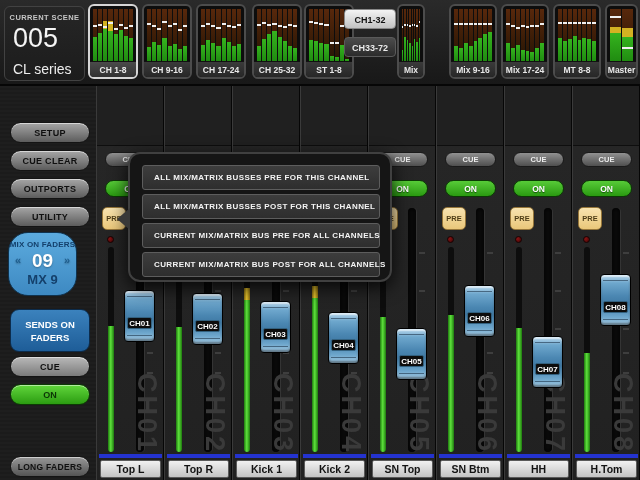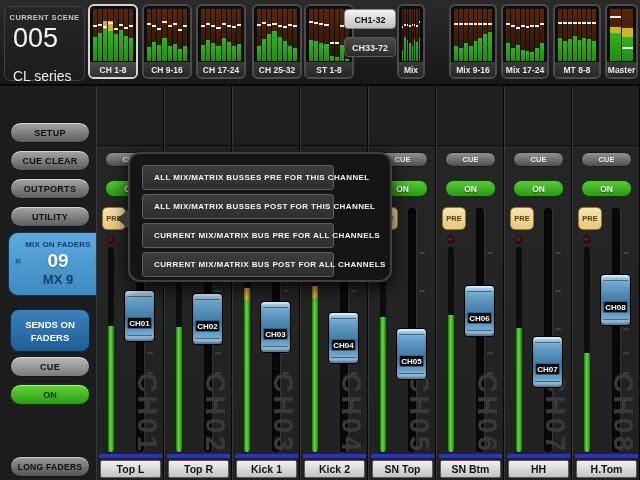--- a/index.html
+++ b/index.html
@@ -7,21 +7,21 @@
   #app { position:relative; width:640px; height:480px; background:#1d1d1d; overflow:hidden;
          background-image:repeating-linear-gradient(0deg,#1e1e1e 0 2px,#1b1b1b 2px 4px);padding-left:47px; }
 
   
   .topbar { position:absolute; left:0; top:0; width:640px; height:86px;
             background:linear-gradient(#2a2a2a,#181818); border-bottom:2px solid #060606; }
   .scene-panel { position:absolute; left:4px; top:6px; width:81px; height:75px;
                  background:linear-gradient(#262626,#1c1c1c); border:1px solid #424242; border-radius:6px; }
   .scene-label { margin-top:6px; text-align:center; font-size:7.5px; letter-spacing:.4px; color:#c6c6c6; font-weight:bold; }
   .scene-number { margin-left:8px; margin-top:2px; font-size:27px; color:#f5f5f5; line-height:1.05; }
-  .scene-series { margin-left:8px; margin-top:16px; font-size:14px; color:#ededed; }
+  .scene-series { margin-left:8px; margin-top:9px; font-size:14px; color:#ededed; }
 
   .thumb { position:absolute; top:4px; width:50px; height:75px; border:2px solid #4c4c4c; border-radius:6px;
            background:#0d0d0d; overflow:hidden; }
   .thumb.sel { border-color:#d6d6d6; }
   .thumb-meters { position:absolute; left:3px; right:3px; top:3px; height:53px; display:flex; gap:1px; }
   .tcol { position:relative; flex:1; background:linear-gradient(#58280c 0%,#3c1d07 55%,#241505 100%); }
   .tgreen { position:absolute; left:0; right:0; bottom:0; background:linear-gradient(#35b31e,#1f8a10); }
   .tyellow { position:absolute; left:0; right:0; background:#d3b222; }
   .tdash { position:absolute; left:0; right:0; height:2px; background:#f0f0f0; }
   .thumb-label { position:absolute; left:0; right:0; bottom:0; height:16px; background:linear-gradient(#3a3a3a,#272727);
@@ -31,21 +31,21 @@
   .layer-btn { position:absolute; left:344px; width:52px; height:20px; border-radius:4px; font-size:9px; font-weight:bold;
                text-align:center; line-height:20px; }
   .layer-btn.sel { background:linear-gradient(#f4f4f4,#c2c2c2); color:#111; border:1px solid #888; }
   .layer-btn.unsel { background:linear-gradient(#4c4c4c,#2b2b2b); color:#e9e9e9; border:1px solid #5a5a5a; }
 
   
   .spill { position:absolute; left:10px; width:80px; height:21px; border-radius:11px;
            background:linear-gradient(#a6a6a6,#5c5c5c); border:1px solid #141414;
            box-shadow:inset 0 1px 0 rgba(255,255,255,.55); color:#101010; font-size:9px; font-weight:bold;
            text-align:center; line-height:20px; letter-spacing:.3px; }
-  .blue-panel { position:absolute; left:8px; top:232px; width:100px; height:64px; border-radius:10px;
+  .blue-panel { position:absolute; left:8px; top:232px; width:69px; height:64px; border-radius:20px;
                 background:linear-gradient(#5cabde,#3d89c2); border:1px solid #10334f; text-align:center; }
   .bp-title { margin-top:7px; font-size:8px; font-weight:bold; color:#14406b; letter-spacing:.2px; }
   .bp-num { position:relative; margin-top:1px; font-size:19px; font-weight:bold; color:#fff; text-shadow:0 1px 2px rgba(0,0,0,.3); }
   .bp-arrow { position:absolute; top:4px; font-size:11px; font-weight:bold; color:#1f5e8e; }
   .bp-bus { margin-top:0; font-size:13px; font-weight:bold; color:#14406b; }
   .sends-btn { position:absolute; left:10px; top:309px; width:80px; height:43px; border-radius:9px;
                background:linear-gradient(#3b82bd,#1e5d98); border:1px solid #0c2c4c; color:#fff;
                font-size:9.5px; font-weight:bold; text-align:center; padding-top:8px; line-height:13px; }
   .side-cue { top:356px; background:linear-gradient(#b9b9b9,#7b7b7b); }
   .side-on { position:absolute; left:10px; top:384px; width:80px; height:21px; border-radius:11px;
@@ -89,21 +89,21 @@
   .color-bar { position:absolute; left:2px; top:368px; width:63px; height:4px; background:#2433cf; }
   .name-box { position:absolute; left:3px; top:374px; width:61px; height:18px;
               background:linear-gradient(#f1f1f1,#c3c3c3); border:1px solid #5a5a5a; border-radius:2px;
               color:#131313; font-size:10.5px; font-weight:bold; text-align:center; line-height:17px; }
 
   
   .popup { position:absolute; left:128px; top:152px; width:264px; height:130px; background:#151515;
            border:2px solid #404040; border-radius:12px; box-shadow:0 5px 18px rgba(0,0,0,.85); z-index:20; }
   .popup-arrow { position:absolute; left:-13px; top:54px; width:0; height:0;
                  border-top:11px solid transparent; border-bottom:11px solid transparent; border-right:13px solid #383838; }
-  .popup-item { position:absolute; left:12px; width:192px; height:25px; background:linear-gradient(#3d3d3d,#2e2e2e);
+  .popup-item { position:absolute; left:12px; width:238px; height:25px; background:linear-gradient(#3d3d3d,#2e2e2e);
                 border:1px solid #5d5d5d; border-radius:3px; color:#f4f4f4; font-size:8px; font-weight:bold;
                 letter-spacing:.4px; padding-left:11px; line-height:24px; white-space:nowrap; }
 </style>
 </head>
 <body>
 
 <div id="app">
 
   <div class="topbar">
     <div class="scene-panel">

